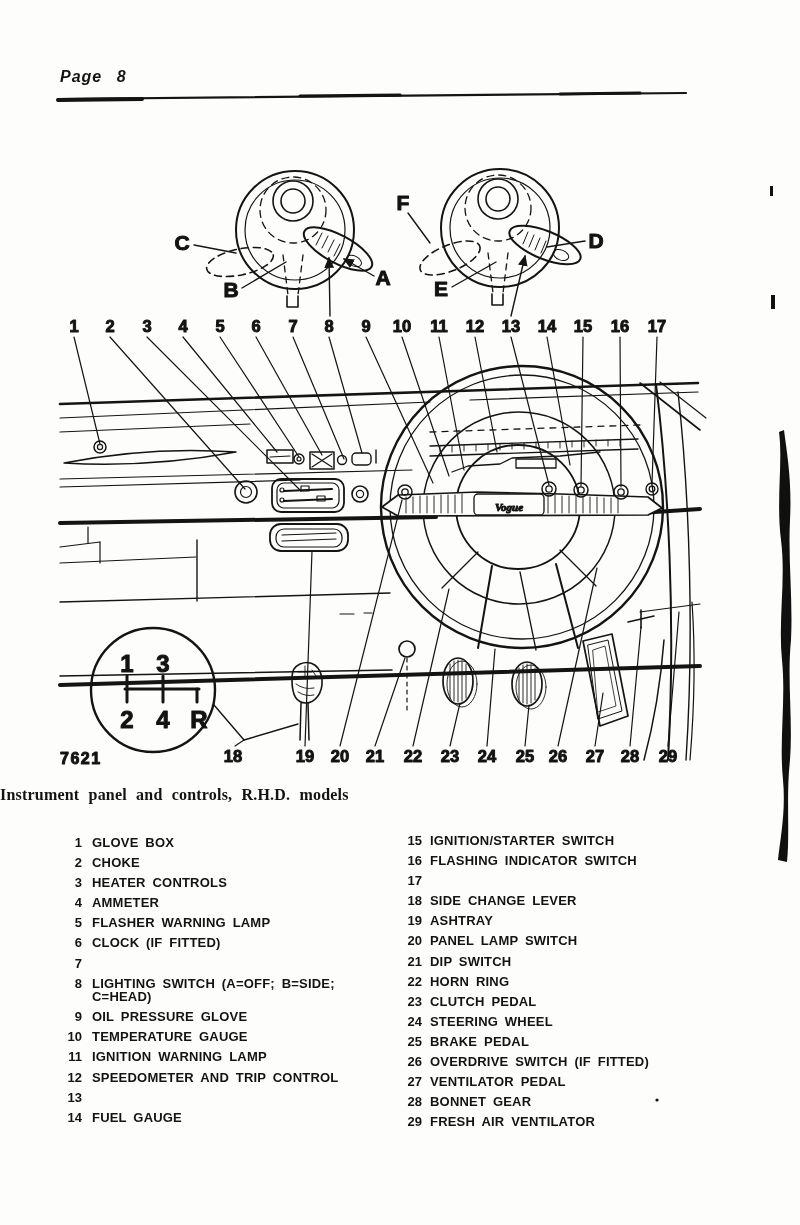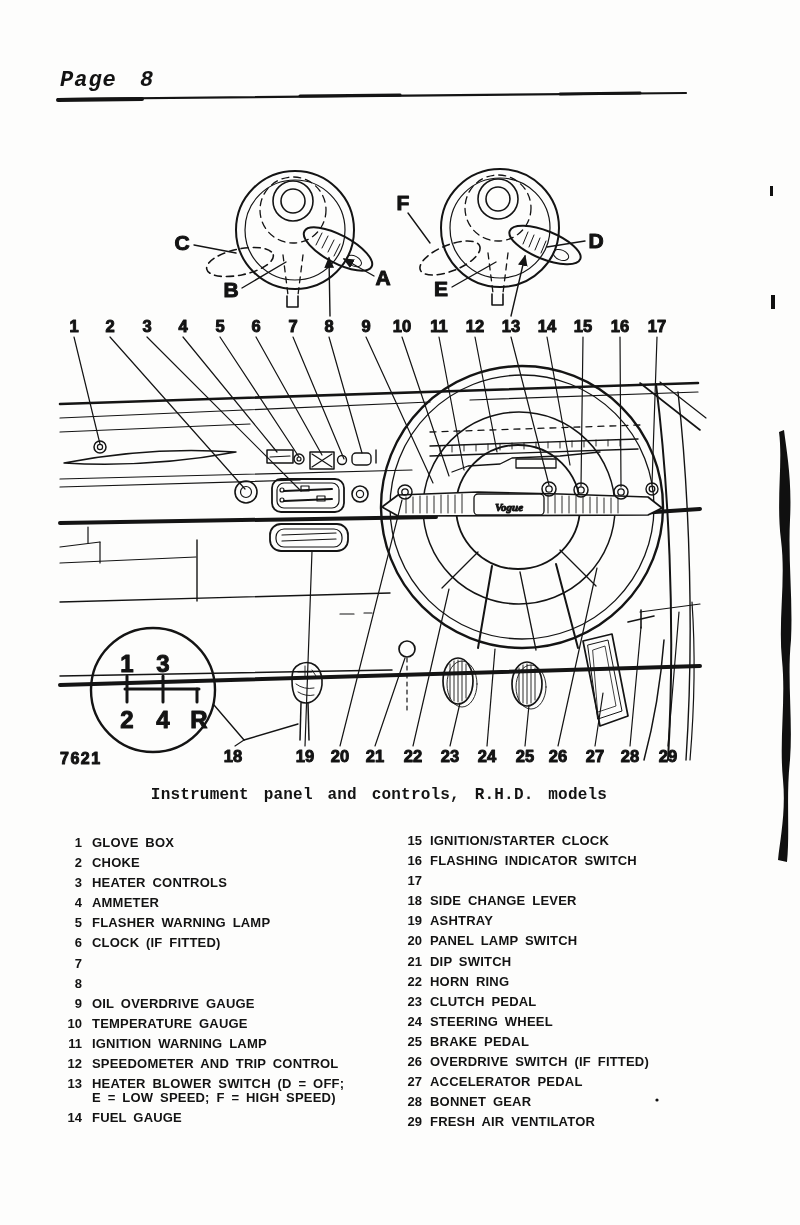--- a/index.html
+++ b/index.html
@@ -4,26 +4,26 @@
 <style>
   html,body{margin:0;padding:0}
   body{
     width:800px;height:1225px;position:relative;overflow:hidden;
     background:#fdfdfc;color:#131313;
     font-family:"Liberation Sans",sans-serif;
   }
   #art{position:absolute;left:0;top:0;display:block}
   .hdr{
     position:absolute;left:60px;top:68px;
-    font-family:Liberation Mono, monospace;font-style:italic;font-weight:700;
-    font-size:22px;letter-spacing:1px;word-spacing:9px;
+    font-family:Liberation Sans, sans-serif;font-style:italic;font-weight:700;
+    font-size:16px;letter-spacing:1px;word-spacing:9px;
   }
   .caption{
-    position:absolute;left:0;top:786px;width:758px;text-align:center;
-    font-family:Liberation Mono, monospace;font-weight:700;font-size:16px;
+    position:absolute;left:0;top:786px;width:758px;text-align:left;
+    font-family:Liberation Serif, serif;font-weight:700;font-size:16px;
     word-spacing:5px;letter-spacing:.2px;
   }
   .leg{position:absolute;font-weight:700;font-size:13px;line-height:13.5px}
   .leg .li{display:flex;margin-bottom:6.6px}
   .leg .n{flex:0 0 20px;text-align:right;margin-right:10px}
   .leg .t{white-space:pre-line;word-spacing:3px;letter-spacing:.2px}
   #leg-left{left:62px;top:836px;width:314px}
   #leg-right{left:398px;top:834px;width:312px}
   #leg-right .n{flex-basis:24px;margin-right:8px}
   
@@ -423,52 +423,52 @@
     </div>
   <div class="li">
       <span class="n">6</span>
       <span class="t">CLOCK (IF FITTED)</span>
     </div>
   <div class="li">
       <span class="n">7</span>
     </div>
   <div class="li">
       <span class="n">8</span>
+      <span class="t">LIGHTING SWITCH (A=OFF; B=SIDE;
+C=HEAD)</span>
     </div>
   <div class="li">
       <span class="n">9</span>
-      <span class="t">OIL OVERDRIVE GAUGE</span>
+      <span class="t">OIL PRESSURE GLOVE</span>
     </div>
   <div class="li">
       <span class="n">10</span>
       <span class="t">TEMPERATURE GAUGE</span>
     </div>
   <div class="li">
       <span class="n">11</span>
       <span class="t">IGNITION WARNING LAMP</span>
     </div>
   <div class="li">
       <span class="n">12</span>
       <span class="t">SPEEDOMETER AND TRIP CONTROL</span>
     </div>
   <div class="li">
       <span class="n">13</span>
-      <span class="t">HEATER BLOWER SWITCH (D = OFF;
-E = LOW SPEED; F = HIGH SPEED)</span>
     </div>
   <div class="li">
       <span class="n">14</span>
       <span class="t">FUEL GAUGE</span>
     </div>
 </div>
 
 <div class="leg" id="leg-right">
   <div class="li">
       <span class="n">15</span>
-      <span class="t">IGNITION/STARTER CLOCK</span>
+      <span class="t">IGNITION/STARTER SWITCH</span>
     </div>
   <div class="li">
       <span class="n">16</span>
       <span class="t">FLASHING INDICATOR SWITCH</span>
     </div>
   <div class="li">
       <span class="n">17</span>
     </div>
   <div class="li">
       <span class="n">18</span>
@@ -501,21 +501,21 @@
   <div class="li">
       <span class="n">25</span>
       <span class="t">BRAKE PEDAL</span>
     </div>
   <div class="li">
       <span class="n">26</span>
       <span class="t">OVERDRIVE SWITCH (IF FITTED)</span>
     </div>
   <div class="li">
       <span class="n">27</span>
-      <span class="t">ACCELERATOR PEDAL</span>
+      <span class="t">VENTILATOR PEDAL</span>
     </div>
   <div class="li">
       <span class="n">28</span>
       <span class="t">BONNET GEAR</span>
     </div>
   <div class="li">
       <span class="n">29</span>
       <span class="t">FRESH AIR VENTILATOR</span>
     </div>
 </div>

